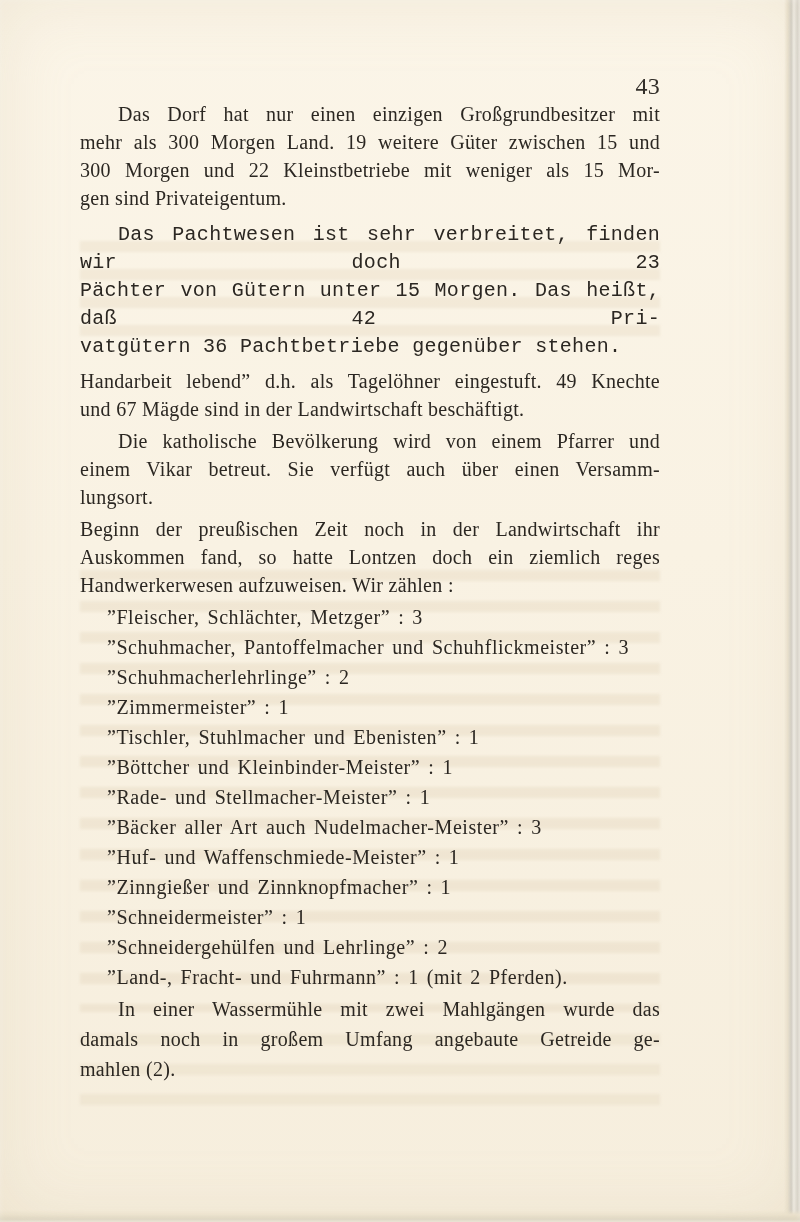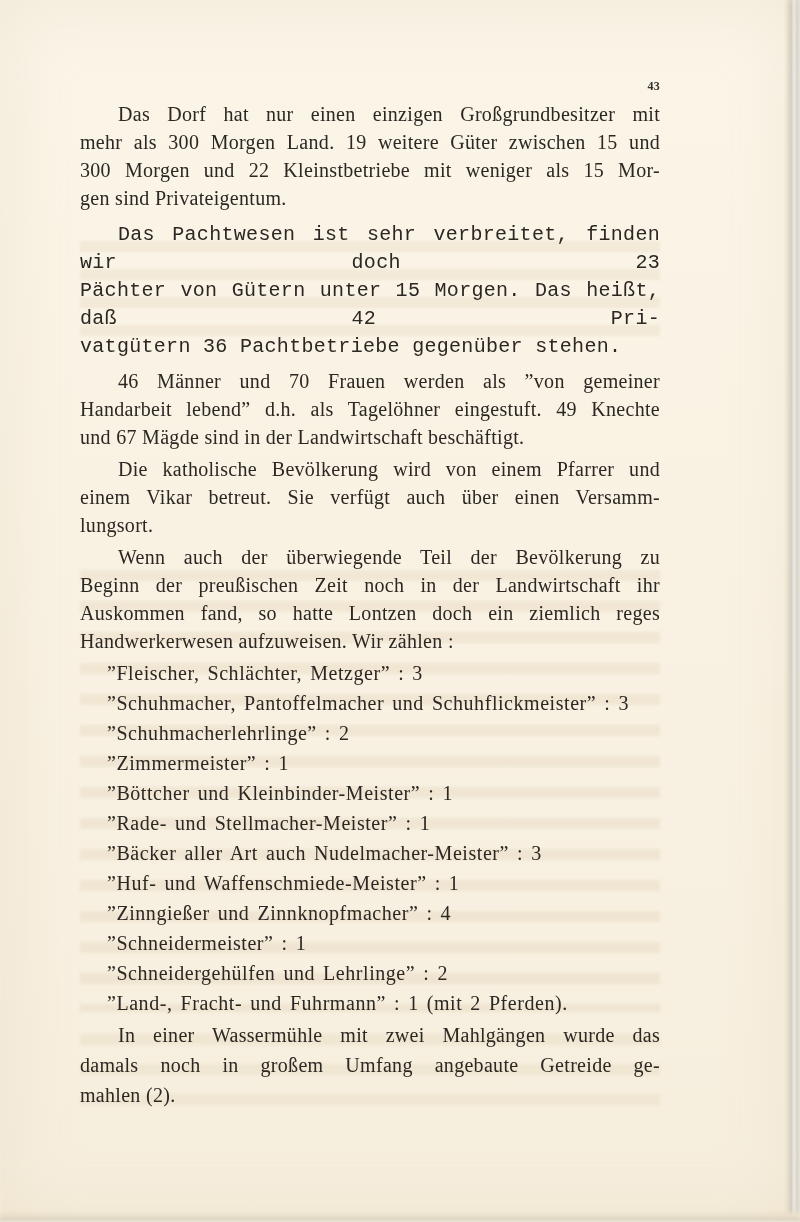--- a/index.html
+++ b/index.html
@@ -41,21 +41,21 @@
   .bleed-3 { top:1025px; height:85px;
     background: repeating-linear-gradient(180deg,
       transparent 0 9px, rgba(198,174,136,.28) 9px 20px, transparent 20px 30px); }
 
   .text-block {
     position:absolute; left:80px; top:0; width:580px;
     padding-top:76px; font-size:20px; letter-spacing:.3px;
   }
 
   .page-number {
-    text-align:right; font-size:12px; font-weight:700;
+    text-align:right; font-size:24px; font-weight:400;
     line-height:20px; color:#332f2a; margin:0;
   }
 
   .para { margin:0; }
   .para .line {
     display:block; line-height:28px;
     text-align:justify; text-align-last:justify;
     white-space:normal;
   }
   .para .line.first { text-indent:38px; }
@@ -96,48 +96,47 @@
       <span class="line last">gen sind Privateigentum.</span>
     </p>
 
     <p class="para" id="p2">
       <span class="line first">Das Pachtwesen ist sehr verbreitet, finden wir doch 23</span>
       <span class="line">Pächter von Gütern unter 15 Morgen. Das heißt, daß 42 Pri-</span>
       <span class="line last">vatgütern 36 Pachtbetriebe gegenüber stehen.</span>
     </p>
 
     <p class="para" id="p3">
-      <span class="line first">46 Männer und 70 Frauen werden als ”von gemeiner</span>
       <span class="line">Handarbeit lebend” d.h. als Tagelöhner eingestuft. 49 Knechte</span>
       <span class="line last">und 67 Mägde sind in der Landwirtschaft beschäftigt.</span>
     </p>
 
     <p class="para" id="p4">
       <span class="line first">Die katholische Bevölkerung wird von einem Pfarrer und</span>
       <span class="line">einem Vikar betreut. Sie verfügt auch über einen Versamm-</span>
       <span class="line last">lungsort.</span>
     </p>
 
     <p class="para" id="p5">
-      <span class="line first">Wenn auch der überwiegende Teil der Bevölkerung zu</span>
       <span class="line">Beginn der preußischen Zeit noch in der Landwirtschaft ihr</span>
       <span class="line">Auskommen fand, so hatte Lontzen doch ein ziemlich reges</span>
       <span class="line last">Handwerkerwesen aufzuweisen. Wir zählen :</span>
     </p>
 
     <ul class="trades">
       <li class="trade">”Fleischer, Schlächter, Metzger” : 3</li>
       <li class="trade">”Schuhmacher, Pantoffelmacher und Schuhflickmeister” : 3</li>
       <li class="trade">”Schuhmacherlehrlinge” : 2</li>
       <li class="trade">”Zimmermeister” : 1</li>
+      <li class="trade">”Tischler, Stuhlmacher und Ebenisten” : 1</li>
       <li class="trade">”Böttcher und Kleinbinder-Meister” : 1</li>
       <li class="trade">”Rade- und Stellmacher-Meister” : 1</li>
       <li class="trade">”Bäcker aller Art auch Nudelmacher-Meister” : 3</li>
       <li class="trade">”Huf- und Waffenschmiede-Meister” : 1</li>
-      <li class="trade">”Zinngießer und Zinnknopfmacher” : 4</li>
+      <li class="trade">”Zinngießer und Zinnknopfmacher” : 1</li>
       <li class="trade">”Schneidermeister” : 1</li>
       <li class="trade">”Schneidergehülfen und Lehrlinge” : 2</li>
       <li class="trade">”Land-, Fracht- und Fuhrmann” : 1 (mit 2 Pferden).</li>
     </ul>
 
     <p class="para closing">
       <span class="line first">In einer Wassermühle mit zwei Mahlgängen wurde das</span>
       <span class="line">damals noch in großem Umfang angebaute Getreide ge-</span>
       <span class="line last">mahlen (2).</span>
     </p>

